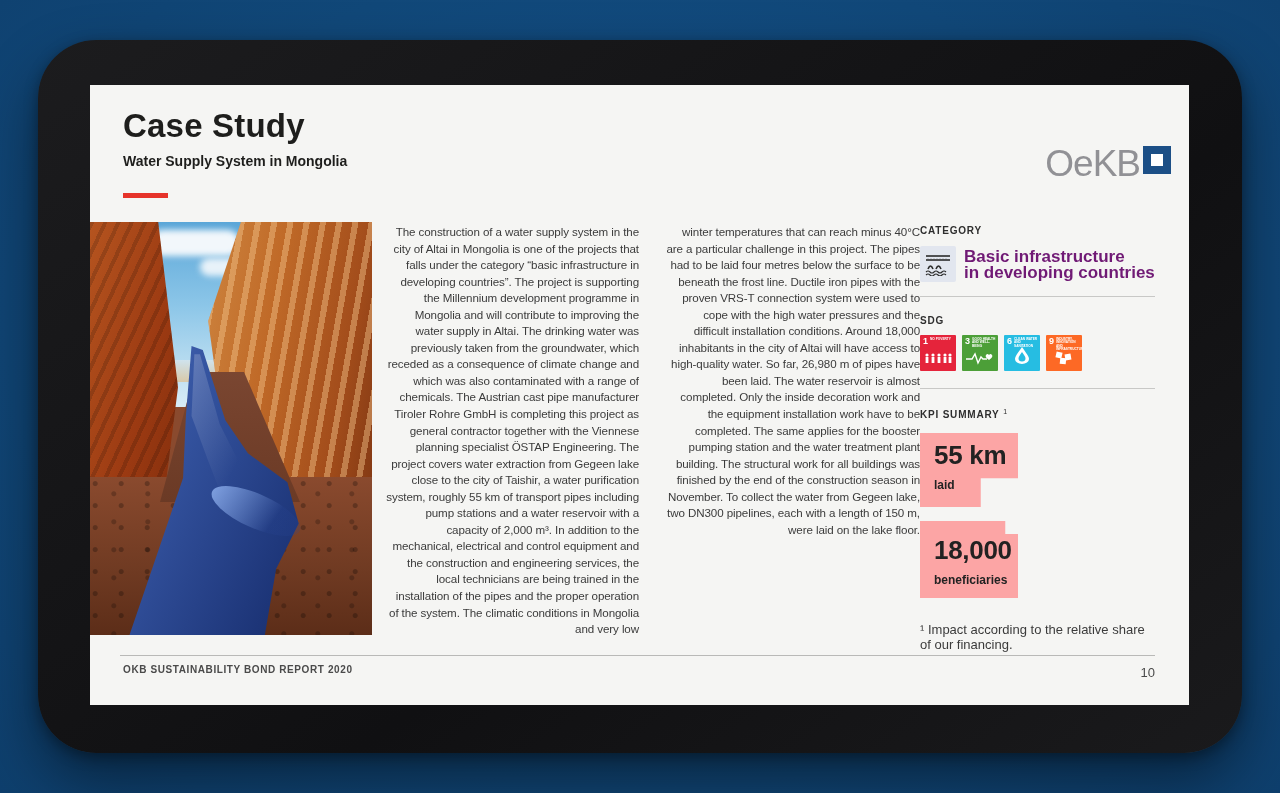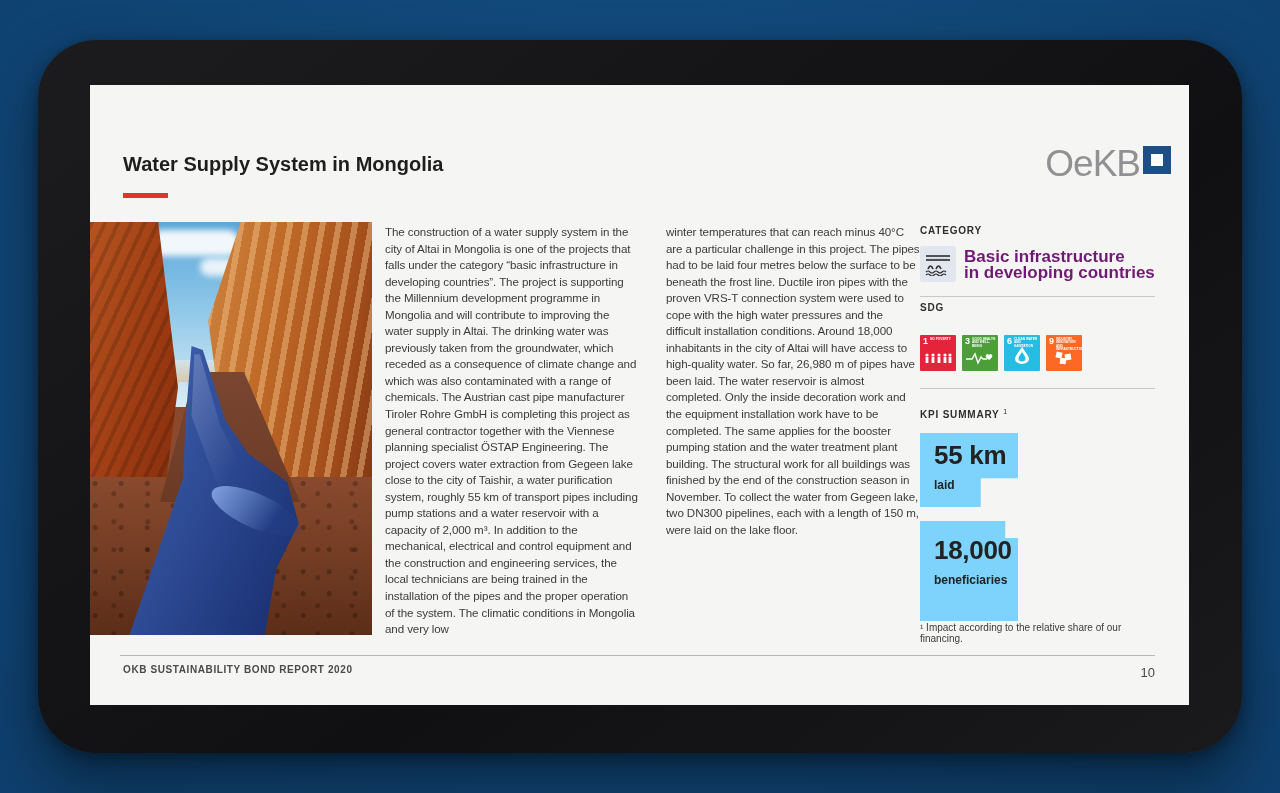--- a/index.html
+++ b/index.html
@@ -18,21 +18,21 @@
   .screen {
     position:absolute; left:52px; top:45px; width:1099px; height:620px;
     background:#f5f5f3; overflow:hidden;
   }
   
   .page-title {
     position:absolute; left:33px; top:22px; font-size:33px; font-weight:700;
     color:#1e1e1c; letter-spacing:.2px;
   }
   .page-subtitle {
-    position:absolute; left:33px; top:68px; font-size:20px; font-weight:700; color:#1e1e1c;
+    position:absolute; left:33px; top:68px; font-size:14px; font-weight:700; color:#1e1e1c;
   }
   .accent-bar { position:absolute; left:33px; top:108px; width:45px; height:5px; background:#e6332a; }
   .logo { position:absolute; right:18px; top:18px; display:flex; align-items:flex-start;margin-top:42px; }
   .logo-text { font-size:37px; font-weight:400; color:#919195; letter-spacing:-1px; line-height:1; }
   .logo-square { width:28px; height:28px; background:#1c4f86; margin-left:3px; margin-top:1px; display:flex; align-items:center; justify-content:center; }
   .logo-square-inner { width:12px; height:12px; background:#ffffff; }
   
   .photo { position:absolute; left:0; top:137px; width:282px; height:413px; overflow:hidden; background:#8a4a2e; }
   .ph-sky { position:absolute; left:34px; top:0; width:200px; height:185px;
     background:linear-gradient(#5aa6d8 0%, #8cc6e8 45%, #d8ecf6 100%); }
@@ -58,62 +58,63 @@
     background:linear-gradient(#7a4631,#6b3a25); clip-path:polygon(25% 0, 60% 0, 100% 100%, 0 100%); }
   .ph-pipe { position:absolute; left:0; top:0; width:282px; height:413px;
     background:linear-gradient(115deg,#5b7fd0 0%, #34539f 40%, #1d3578 75%, #122457 100%);
     clip-path:polygon(36% 30%, 40% 31%, 48% 48%, 56% 56%, 70% 63%, 74% 73%, 66% 84%, 62% 100%, 14% 100%, 24% 80%, 33% 62%, 34% 47%); }
   .ph-pipe-sheen { position:absolute; left:0; top:0; width:282px; height:413px;
     background:linear-gradient(118deg, rgba(255,255,255,.55), rgba(255,255,255,0) 55%);
     clip-path:polygon(37% 32%, 39% 32%, 46% 49%, 52% 57%, 58% 66%, 50% 72%, 42% 58%, 36% 47%); }
   .ph-joint { position:absolute; left:118px; top:272px; width:96px; height:34px; border-radius:50%;
     background:linear-gradient(100deg, rgba(142,176,238,.85), rgba(40,70,150,.2) 70%); transform:rotate(24deg); }
   
-  .col { position:absolute; top:139px; width:254px; font-size:11.6px; line-height:16.55px; color:#3b3b3b; text-align:left; letter-spacing:-.1px; }
+  .col { position:absolute; top:139px; width:254px; font-size:11.6px; line-height:16.55px; color:#3b3b3b; text-align:right; letter-spacing:-.1px; }
   .col1 { left:295px; } .col2 { left:576px; }
   
   .sidebar { position:absolute; left:830px; top:137px; width:235px; height:420px; }
   .side-label { font-size:10px; font-weight:700; letter-spacing:.8px; color:#2e2e2e; }
   .side-label sup { font-size:7px; font-weight:400; }
   .cat-label { position:absolute; left:0; top:3px; }
   .cat-row { position:absolute; left:0; top:24px; display:flex; }
   .cat-iconbox { width:36px; height:36px; background:#e2e6ef; border-radius:2px; display:flex; align-items:center; justify-content:center; }
   .cat-text { margin-left:8px; font-size:17px; font-weight:700; line-height:16px; color:#701a75; padding-top:3px; }
   .divider { position:absolute; left:0; width:235px; height:1px; background:#c8c8c6; }
   .d1 { top:74px; } .d2 { top:166px; }
-  .sdg-label { position:absolute; left:0; top:80px; }
+  .sdg-label { position:absolute; left:0; top:93px; }
   .sdg-row { position:absolute; left:0; top:113px; display:flex; gap:6px; }
   .sdg-tile { width:36px; height:36px; color:#fff; position:relative; overflow:hidden; border-radius:1px; }
   .sdg-head { display:flex; padding:2px 0 0 3px; align-items:flex-start; }
   .sdg-num { font-size:9px; font-weight:700; line-height:9px; }
   .sdg-name { font-size:3.2px; font-weight:700; line-height:3.4px; margin:1px 0 0 2px; width:24px; text-transform:uppercase; }
   .sdg-glyph { position:absolute; left:0; bottom:2px; width:36px; text-align:center; }
   .kpi-label { position:absolute; left:0; top:186px; }
-  .kpi-card { position:absolute; background:#7dd3fc; }
+  .kpi-card { position:absolute; background:#fca5a5; }
   .kpi1 { left:0; top:211px; width:98px; height:74px;
     clip-path:polygon(0 0, 100% 0, 100% 61%, 62% 61%, 62% 100%, 0 100%); }
-  .kpi2 { left:0; top:299px; width:98px; height:100px;
+  .kpi2 { left:0; top:299px; width:98px; height:77px;
     clip-path:polygon(0 0, 87% 0, 87% 17%, 100% 17%, 100% 100%, 0 100%); }
   .kpi-value { position:absolute; left:14px; top:7px; font-size:26px; font-weight:700; color:#222; letter-spacing:-.3px; }
   .kpi2 .kpi-value { top:14px; }
   .kpi-unit { position:absolute; left:14px; top:45px; font-size:12px; font-weight:700; color:#222; }
   .kpi2 .kpi-unit { top:52px; }
-  .footnote { position:absolute; left:0; top:400px; width:235px; font-size:10px; color:#55555
+  .footnote { position:absolute; left:0; top:400px; width:235px; font-size:13px; color:#55555
   5; }
   
   .footer-line { position:absolute; left:30px; top:570px; width:1035px; height:1px; background:#b9b9b7; }
   .footer-title { position:absolute; left:33px; top:579px; font-size:10px; font-weight:700; letter-spacing:.6px; color:#4a4a4a; }
   .page-number { position:absolute; left:1045px; top:580px; width:20px; text-align:right; font-size:13px; color:#4a4a4a; }
 </style>
 </head>
 <body>
 
 <div class="tablet">
   <div class="screen">
 
+    <div class="page-title">Case Study</div>
     <div class="page-subtitle">Water Supply System in Mongolia</div>
     <div class="accent-bar"></div>
     <div class="logo">
       <span class="logo-text">OeKB</span>
       <span class="logo-square">
           <span class="logo-square-inner"></span>
         </span>
     </div>
 
     <div class="photo">

